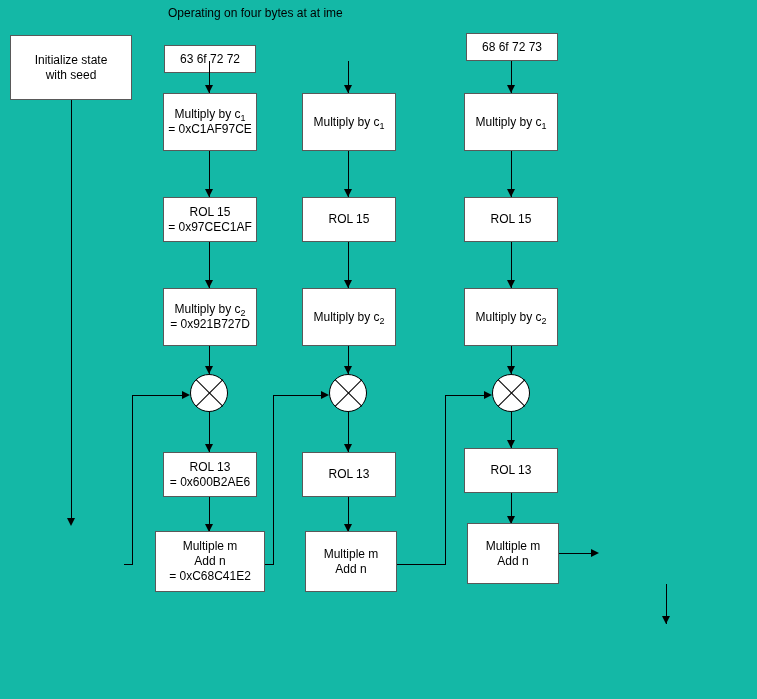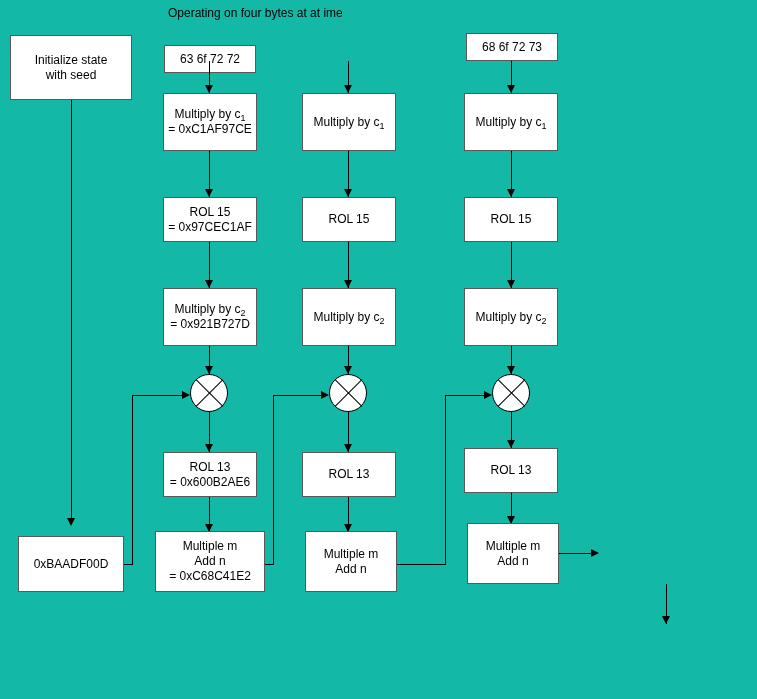--- a/index.html
+++ b/index.html
@@ -109,23 +109,20 @@
   <div class="title" style="left:168px; top:6px;">Operating on four bytes at at ime</div>
 
   <div class="node" style="left:10px; top:35px; width:122px; height:65px;">
     <span class="line1">Initialize state</span>
     <span class="line2">with seed</span>
   </div>
 
   <div class="vline" style="left:71px; top:100px; height:420px;"></div>
   <div class="arrow-down" style="left:67px; top:518px;"></div>
 
-  <div class="node" style="left:18px; top:536px; width:106px; height:56px;">
-    <span class="line1">0xBAADF00D</span>
-  </div>
 
   <div class="hline" style="left:124px; top:564px; width:8px;"></div>
   <div class="vline" style="left:132px; top:395px; height:170px;"></div>
   <div class="hline" style="left:132px; top:395px; width:50px;"></div>
   <div class="arrow-right" style="left:182px; top:391px;"></div>
 
   <div class="node" style="left:164px; top:33px; width:92px; height:28px;margin-top:12px;">
     <span class="line1">63 6f 72 72</span>
   </div>
   <div class="vline" style="left:209px; top:61px; height:32px;"></div>

